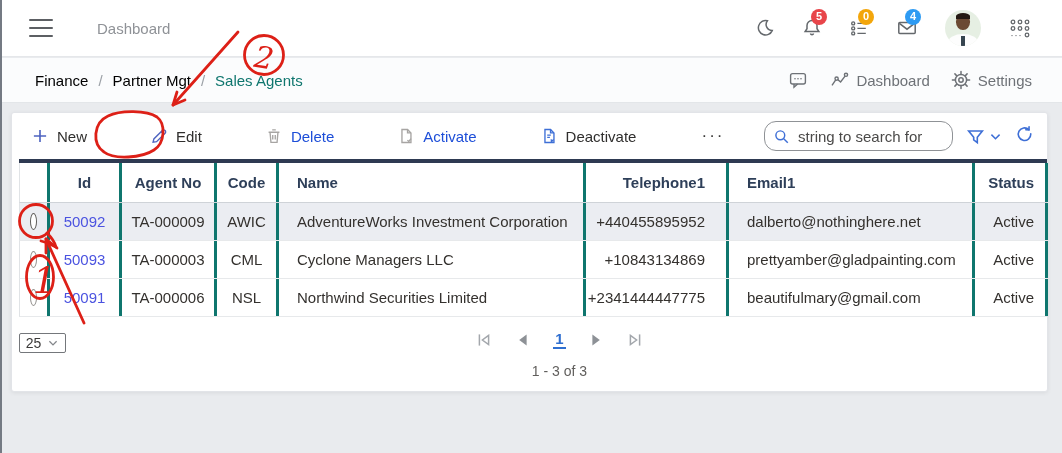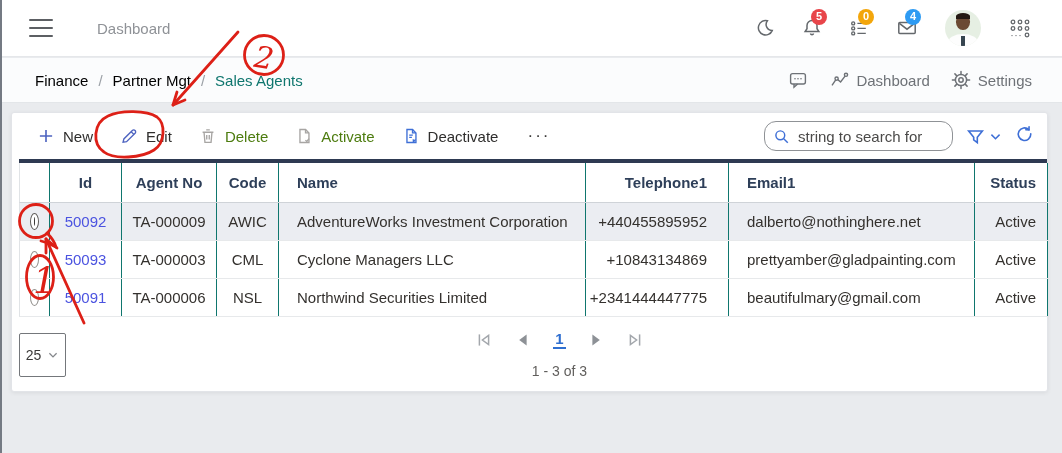--- a/index.html
+++ b/index.html
@@ -37,54 +37,54 @@
   .breadcrumb a{color:#000000;text-decoration:none;cursor:pointer;}
   .sep{color:#9ba0a6;} .bc-current{color:#0f766e;}
   .breadcrumb-actions{margin-left:auto;display:flex;align-items:center;gap:21px;
                       color:#6e7277;font-size:15px;}
   .bc-action{display:flex;align-items:center;gap:7px;cursor:pointer;}
 
   
   .card{position:absolute;left:11px;top:112px;width:1037px;height:280px;background:#fff;
         border:1px solid #e2e4e8;border-radius:3px;box-shadow:0 1px 4px rgba(0,0,0,.07);
         box-sizing:border-box;}
-  .toolbar{height:46px;display:flex;align-items:center;padding-left:25px;}
+  .toolbar{height:46px;display:flex;align-items:center;padding-left:19px;gap:36px;}
   .tb{display:flex;align-items:center;gap:8px;background:none;border:none;font-size:15px;
       color:#2f2e2d;margin-right:27px;cursor:pointer;font-family:inherit;padding:0;}
-  .tb.disabled{color:#4d7c0f;cursor:default;}
+  .tb.disabled{color:#1d4ed8;cursor:default;}
   .tb-more{background:none;border:none;font-size:17px;letter-spacing:2px;color:#3b3a39;
            cursor:pointer;padding:0 2px;}
   .toolbar-right{margin-left:auto;display:flex;align-items:center;gap:13px;margin-right:13px;}
   .searchbox{display:flex;align-items:center;border:1px solid #8f9296;border-radius:12px;
              height:30px;width:189px;padding-left:8px;gap:6px;box-sizing:border-box;background:#fff;}
   .searchbox input{border:none;outline:none;font-size:15px;width:147px;color:#3b3a39;
                    font-family:inherit;background:transparent;}
   .searchbox input::placeholder{color:#4b4a49;opacity:1;}
   .filter-group{display:flex;align-items:center;gap:4px;cursor:pointer;}
 
   
   .grid-table{margin-left:7px;width:1028px;border-top:4px solid #2e3a52;font-size:15px;}
   .g-row{display:grid;grid-template-columns:30px 72px 95px 62px 307px 143px 246px 73px;
          align-items:stretch;height:38px;border-bottom:1px solid #e7e9eb;color:#34312e;
          border-left:1px solid #e0e3e6;box-sizing:border-box;}
   .g-row.header{height:40px;font-weight:bold;color:#2e3f59;border-bottom:1px solid #cfd3d8;}
   .g-row.selected{background:#ebedf2;}
-  .cell{display:flex;align-items:center;border-right:1px solid #0f766e;
+  .cell{display:flex;align-items:center;border-right:3px solid #0f766e;
         padding:0 10px;box-sizing:border-box;overflow:hidden;white-space:nowrap;}
   .ac{justify-content:center;} .ar{justify-content:flex-end;} .al{padding-left:18px;}
   .tel{padding-right:21px;} .st{padding-right:11px;}
   .radio{width:17px;height:17px;border:1.6px solid #94928f;border-radius:50%;
          box-sizing:border-box;background:#fff;position:relative;cursor:pointer;margin:auto;}
   .radio.on{border-color:#5d5b59;}
   .radio.on::after{content:"";position:absolute;inset:2.6px;background:#3b3a39;border-radius:50%;}
   .id-link{color:#4b53e0;cursor:pointer;}
 
   
   .pagination-row{position:relative;height:74px;}
-  .page-size{position:absolute;left:7px;top:16px;width:47px;height:44px;border:1px solid #74777b;
+  .page-size{position:absolute;left:7px;top:16px;width:47px;height:20px;border:1px solid #74777b;
              border-radius:2px;display:flex;align-items:center;justify-content:center;gap:6px;
              font-size:14px;color:#3b3a39;cursor:pointer;background:#fff;box-sizing:border-box;}
   .pager{position:absolute;left:0;right:0;top:13px;display:flex;align-items:center;
          justify-content:center;gap:21px;transform:translateX(30px);}
   .pager .pic{display:flex;cursor:pointer;}
   .page-num{color:#2f6fd0;font-weight:bold;font-size:15px;border-bottom:2px solid #2f6fd0;
             padding:0 2px;cursor:pointer;}
   .range{position:absolute;left:0;right:0;top:46px;text-align:center;transform:translateX(30px);
          color:#605e5c;font-size:14px;}
 

